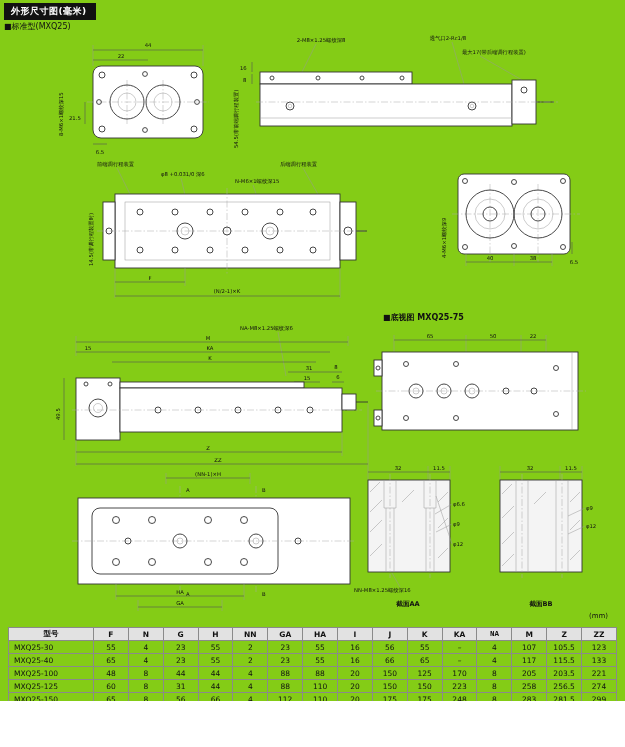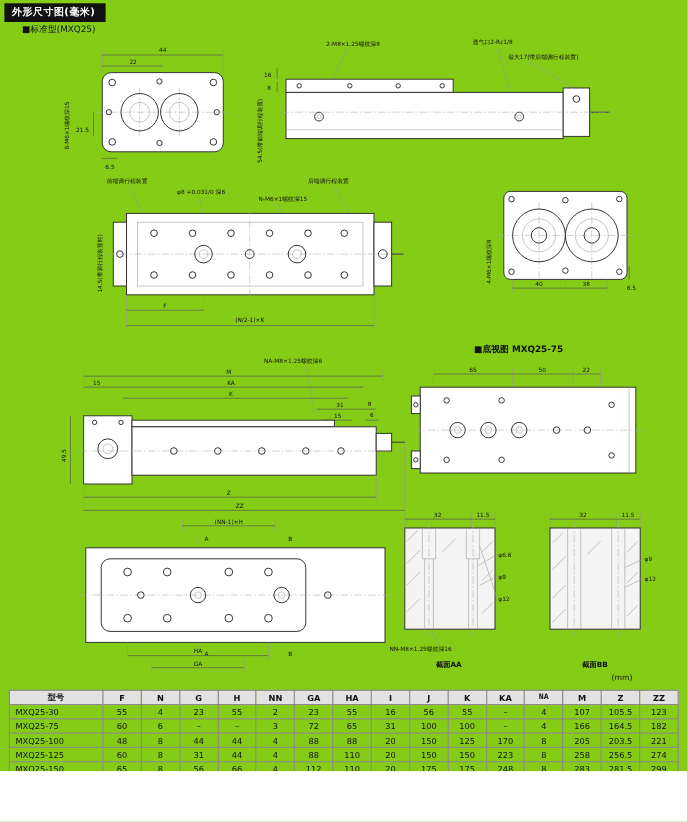--- a/index.html
+++ b/index.html
@@ -1,22 +1,22 @@
 <!DOCTYPE html>
 <html><head>
 <meta charset="utf-8">
 <style>
   html,body{margin:0;padding:0;}
   body{width:625px;height:747px;background:#fff;font-family:"DejaVu Sans",sans-serif;color:#111;}
   .page{position:relative;width:625px;height:701px;background:#84cc16;overflow:hidden;}
   .hdr-bar{position:absolute;left:4px;top:3px;background:#111;color:#fff;font-size:9px;font-weight:bold;
            padding:2px 9px 2px 7px;letter-spacing:.5px;}
-  .subtitle{position:absolute;left:20px;top:21px;font-size:8px;}
-  .sec-title{position:absolute;font-size:8px;font-weight:bold;margin-left:48px;}
-  .unit-note{position:absolute;left:556px;top:612px;font-size:7px;text-align:right;}
+  .subtitle{position:absolute;left:4px;top:21px;font-size:8px;}
+  .sec-title{position:absolute;font-size:8px;font-weight:bold;}
+  .unit-note{position:absolute;left:589px;top:612px;font-size:7px;text-align:right;}
   .panel{position:absolute;}
   .page svg text{font-family:"DejaVu Sans",sans-serif;font-size:6px;fill:#111;}
   .page svg .t5{font-size:5.3px;}
   .page svg .cap{font-size:6.6px;font-weight:bold;}
   .ln{stroke:#333;stroke-width:.9;fill:none;}
   .fw{fill:#fff;stroke:#333;stroke-width:.9;}
   .fg{fill:#f4f4f4;stroke:#333;stroke-width:.9;}
   .dim{stroke:#555;stroke-width:.6;}
   .thin{stroke:#999;stroke-width:.5;}
   .cl{stroke:#aaa;stroke-width:.5;stroke-dasharray:7 2 1.5 2;}
@@ -436,36 +436,36 @@
           <td>16</td>
           <td>56</td>
           <td>55</td>
           <td>–</td>
           <td>4</td>
           <td>107</td>
           <td>105.5</td>
           <td>123</td>
         </tr>
         <tr>
-          <td class="model">MXQ25-75</td>
-          <td>60</td>
-          <td>6</td>
+          <td class="model">MXQ25-40</td>
+          <td>65</td>
+          <td>4</td>
+          <td>23</td>
+          <td>55</td>
+          <td>2</td>
+          <td>23</td>
+          <td>55</td>
+          <td>16</td>
+          <td>66</td>
+          <td>65</td>
           <td>–</td>
-          <td>–</td>
-          <td>3</td>
-          <td>72</td>
-          <td>65</td>
-          <td>31</td>
-          <td>100</td>
-          <td>100</td>
-          <td>–</td>
-          <td>4</td>
-          <td>166</td>
-          <td>164.5</td>
-          <td>182</td>
+          <td>4</td>
+          <td>117</td>
+          <td>115.5</td>
+          <td>133</td>
         </tr>
         <tr>
           <td class="model">MXQ25-100</td>
           <td>48</td>
           <td>8</td>
           <td>44</td>
           <td>44</td>
           <td>4</td>
           <td>88</td>
           <td>88</td>

